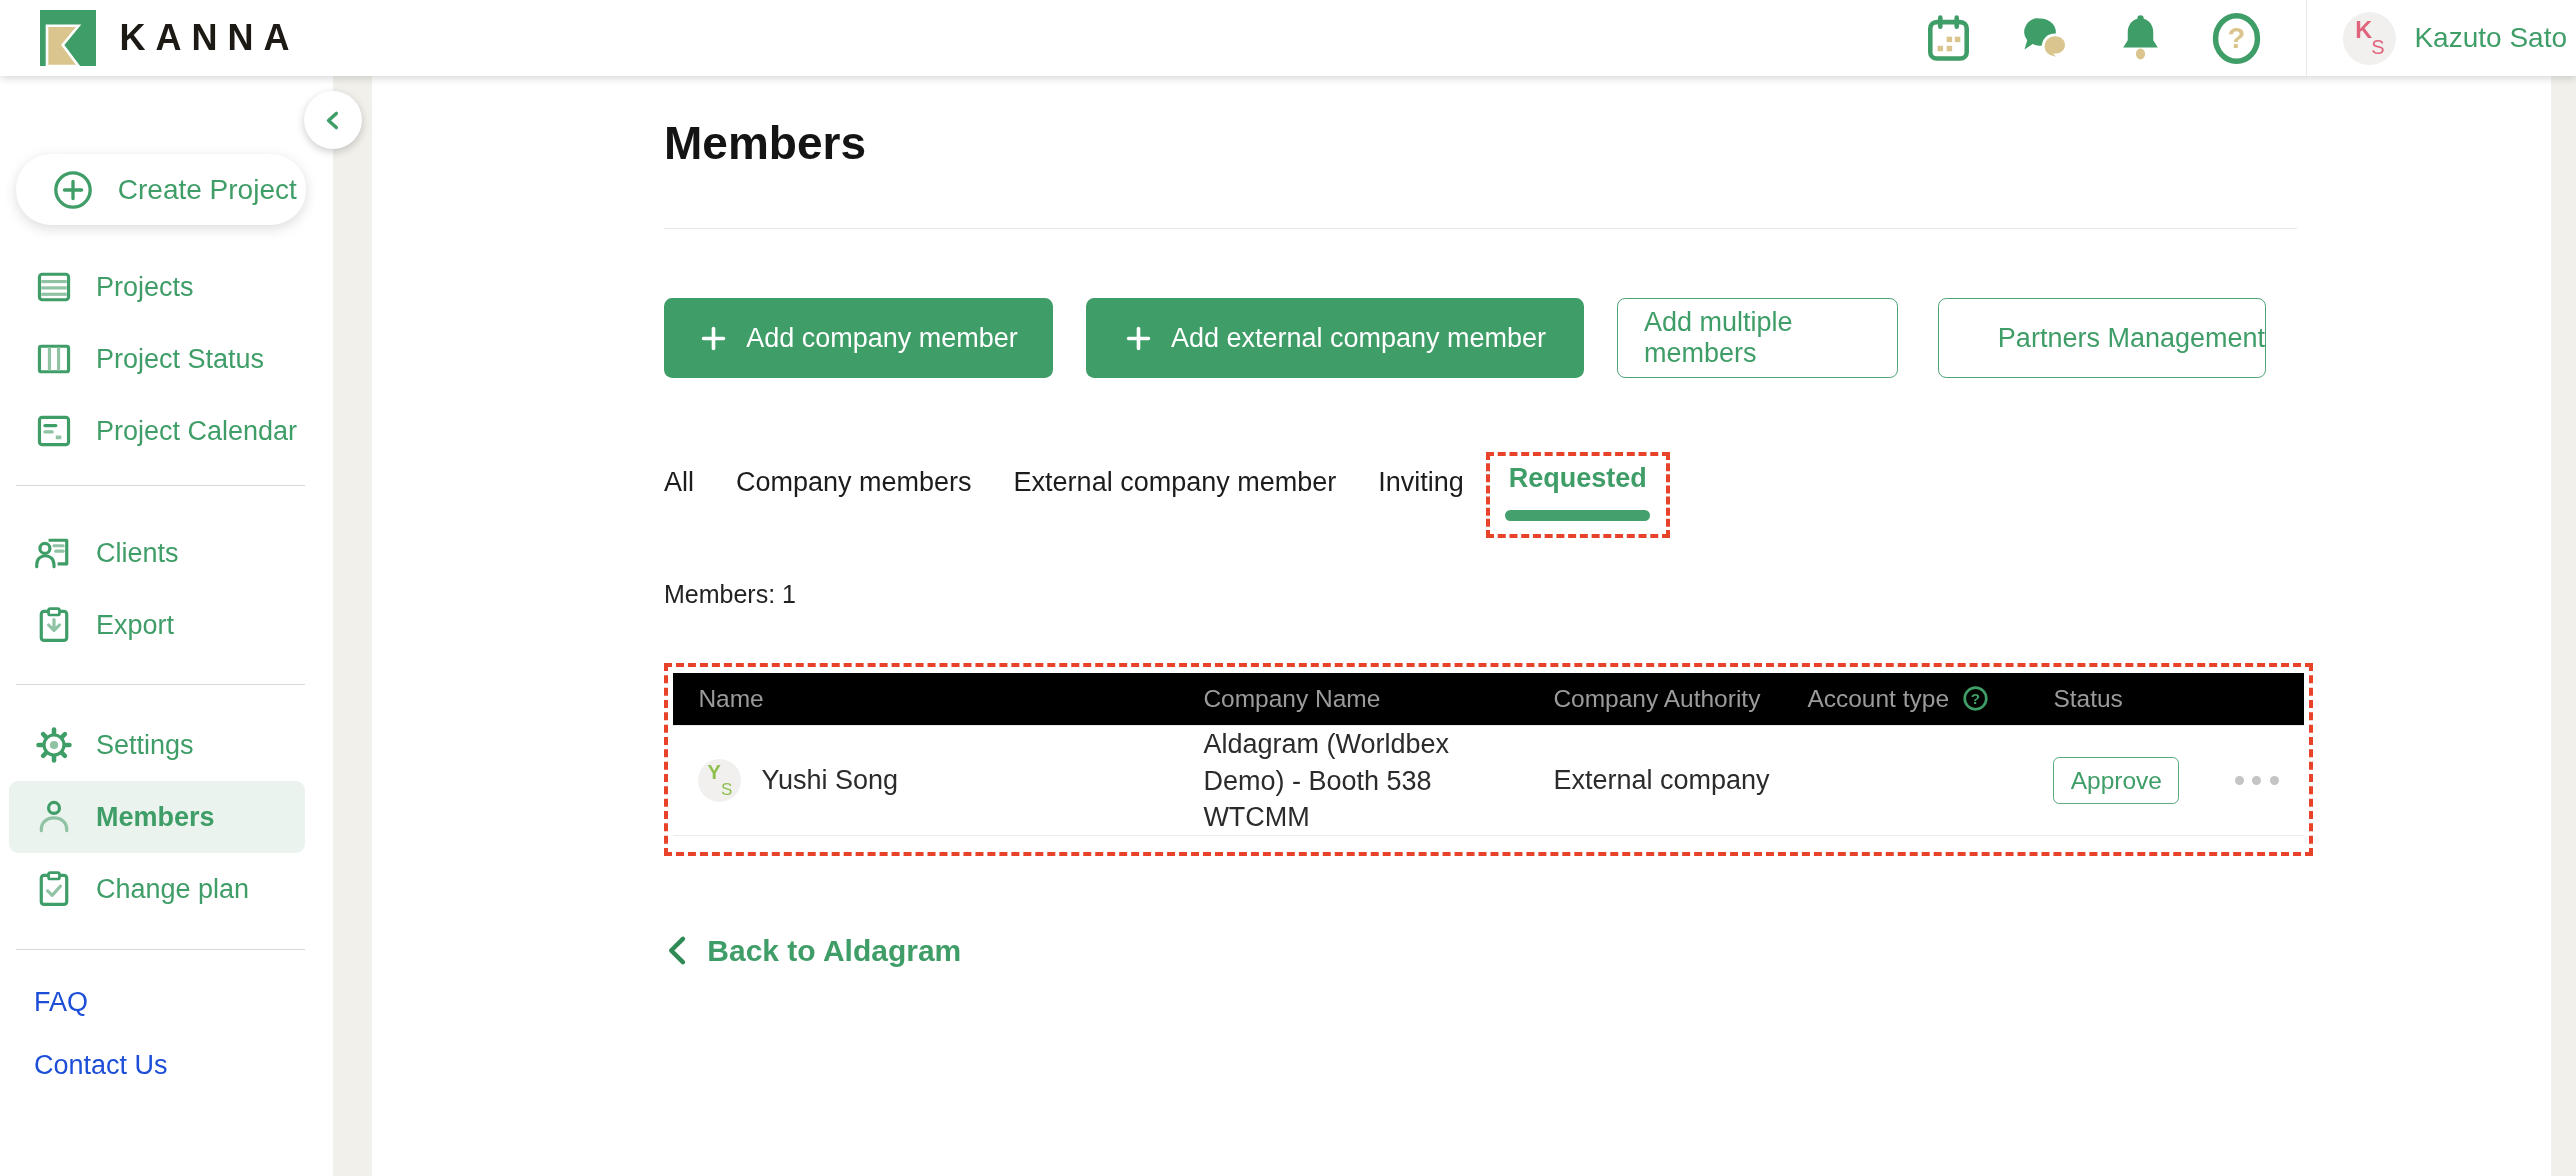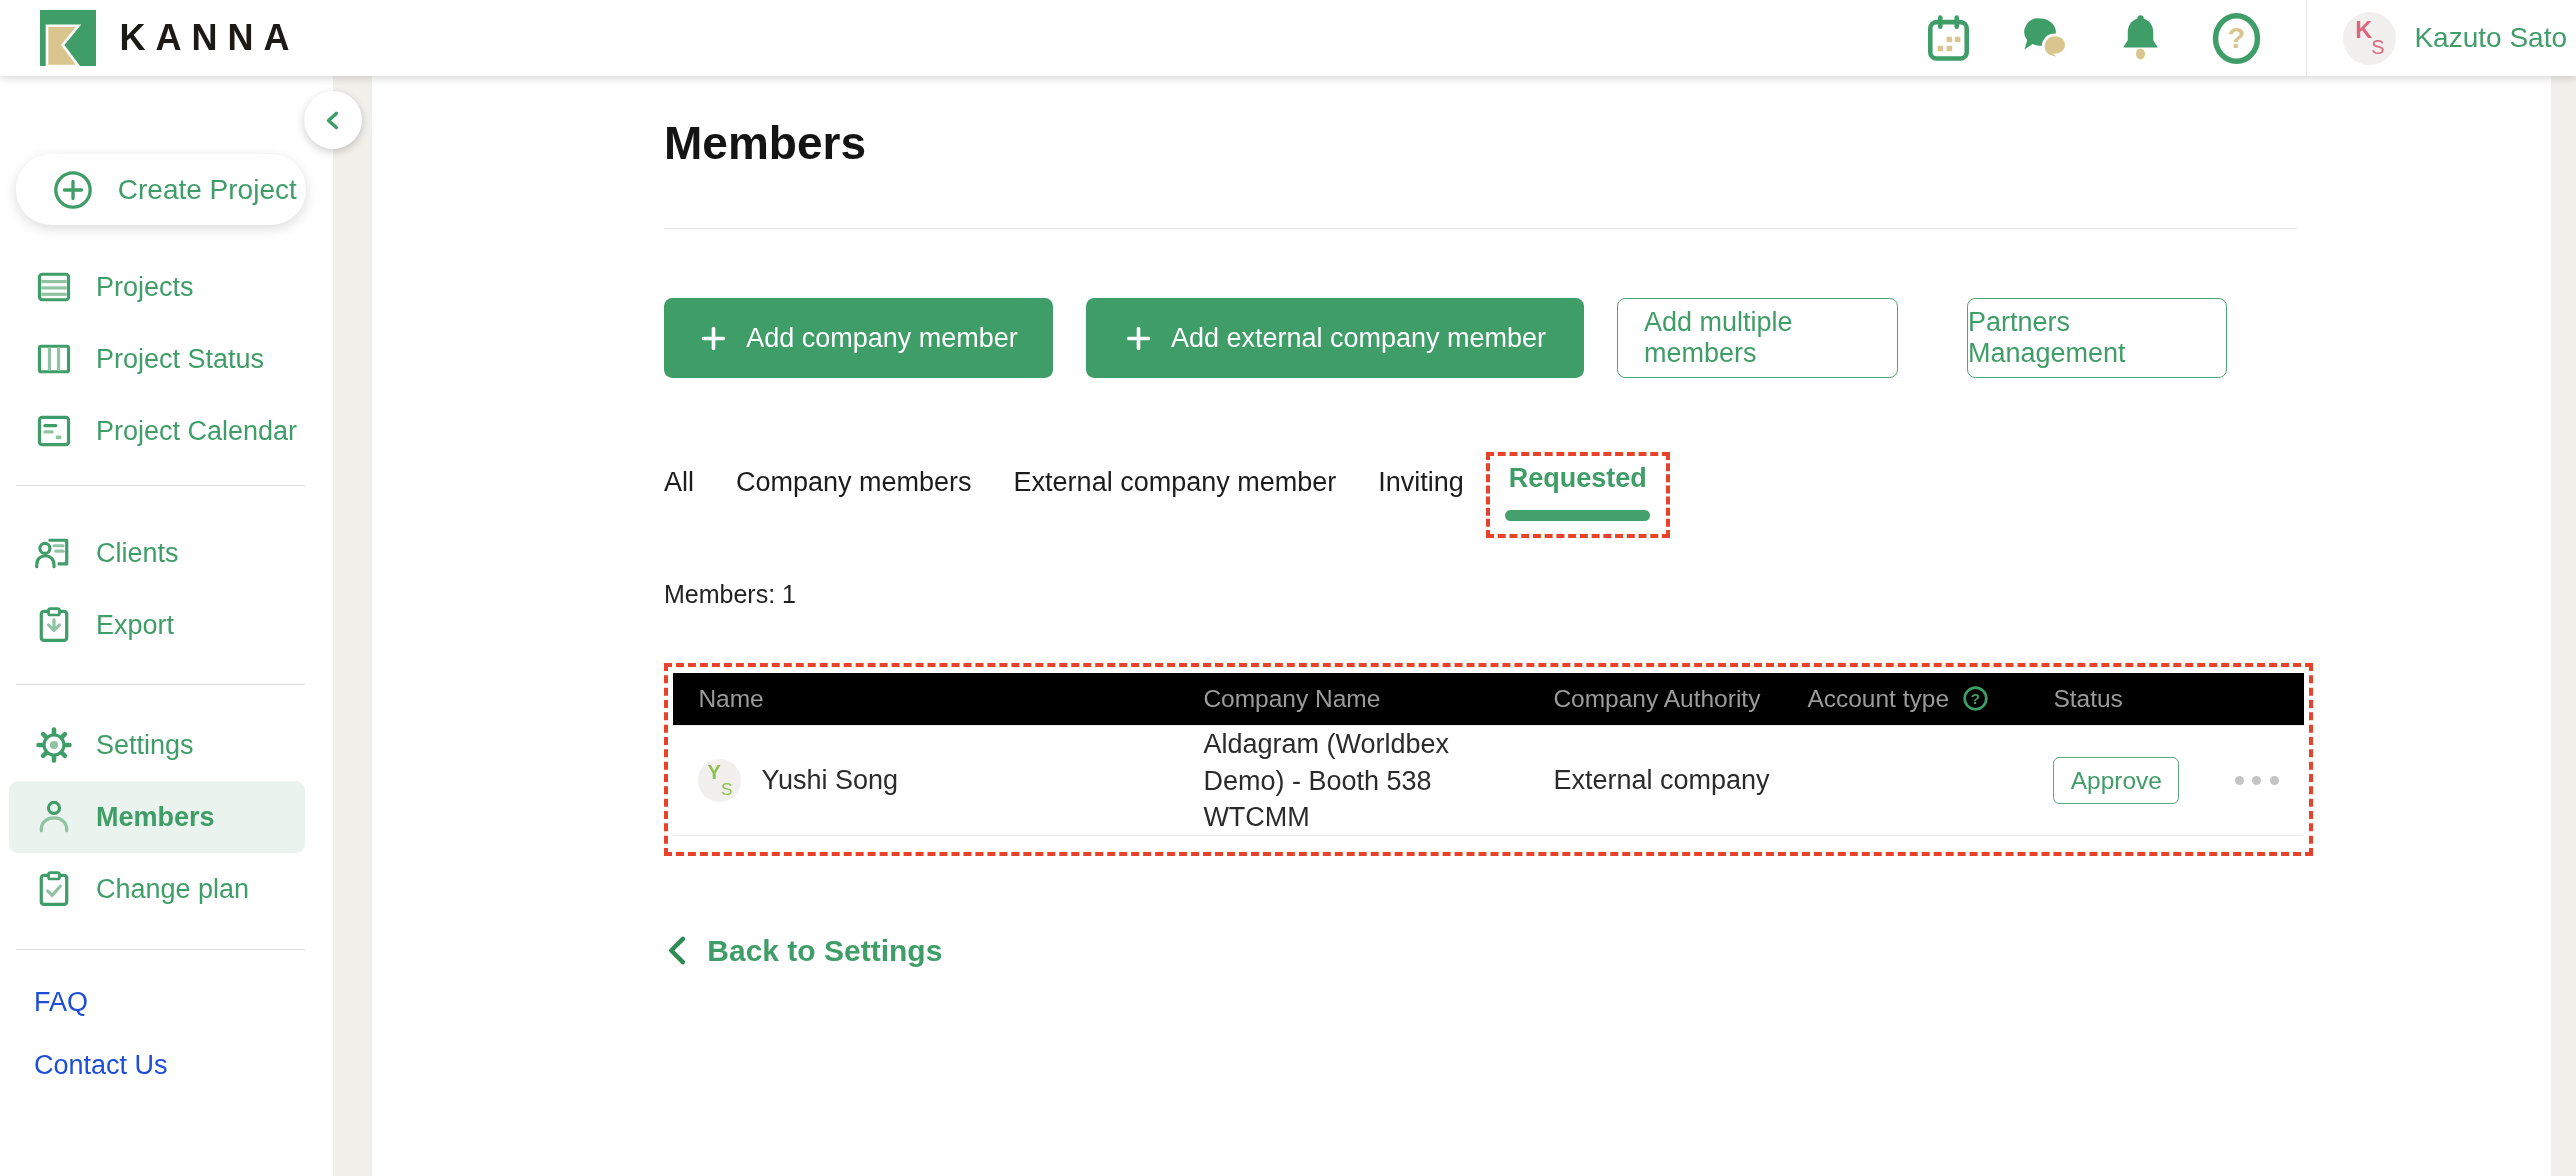--- a/index.html
+++ b/index.html
@@ -50,21 +50,21 @@
   
   .page-title { margin-top:40px; font-size:46px; font-weight:700; color:#141414; }
   .title-rule { border:none; border-top:1.8px solid #e7e7e7; margin:58px 17px 0 0; }
 
   .actions-row { display:flex; margin-top:69px; height:80px; }
   .btn { display:flex; align-items:center; justify-content:center; border-radius:8.2px; font-size:27px; cursor:pointer; }
   .btn-fill { background:#3f9d67; color:#fff; }
   .btn-fill .plus { margin-right:18px; display:flex; }
   .btn-outline { background:#fff; border:1.8px solid #4aa474; color:#3f9d67; }
   .b1 { width:389px; } .b2 { width:498px; margin-left:33px; }
-  .b3 { width:281px; margin-left:33px;padding-left:26px; } .b4 { width:260px; margin-left:69px;justify-content:flex-end; }
+  .b3 { width:281px; margin-left:33px;padding-left:26px; } .b4 { width:328px; margin-left:40px;justify-content:flex-end; }
 
   .search-row { display:flex; margin-top:45px; height:80px; }
   .search-input { width:1496px; height:80px; border:1.8px solid #dcdcdc; border-radius:8.2px; padding:0 27px;
                   font-size:27px; color:#444; font-family:"Liberation Sans", sans-serif; outline:none; }
   .search-input::placeholder { color:#b3b3b3; }
   .search-btn { width:118px; height:80px; margin-left:20px; border:none; border-radius:8.2px;
                 background:#aed7c3; color:#fff; font-size:25px; cursor:pointer; font-family:"Liberation Sans", sans-serif; }
 
   .tabs-row { display:flex; align-items:flex-start; margin-top:74px; }
   .tab { font-size:27px; color:#1c1c1c; margin-top:14.5px; margin-right:42px; cursor:pointer; white-space:nowrap; }
@@ -368,19 +368,19 @@
             </td>
           </tr>
         </tbody>
       </table>
     </div>
 
     <div class="back-link">
       <svg width="27" height="31" viewBox="0 0 30 34">
         <path d="M21 4 L8 17 L21 30" fill="none" stroke="#2f8a56" stroke-width="5" stroke-linecap="round" stroke-linejoin="round"></path>
       </svg>
-      <span class="lbl">Back to Settings</span>
+      <span class="lbl">Back to Aldagram</span>
     </div>
   </div>
 
   <div class="gutter-right"></div>
 </div>
 
 
 </body></html>

